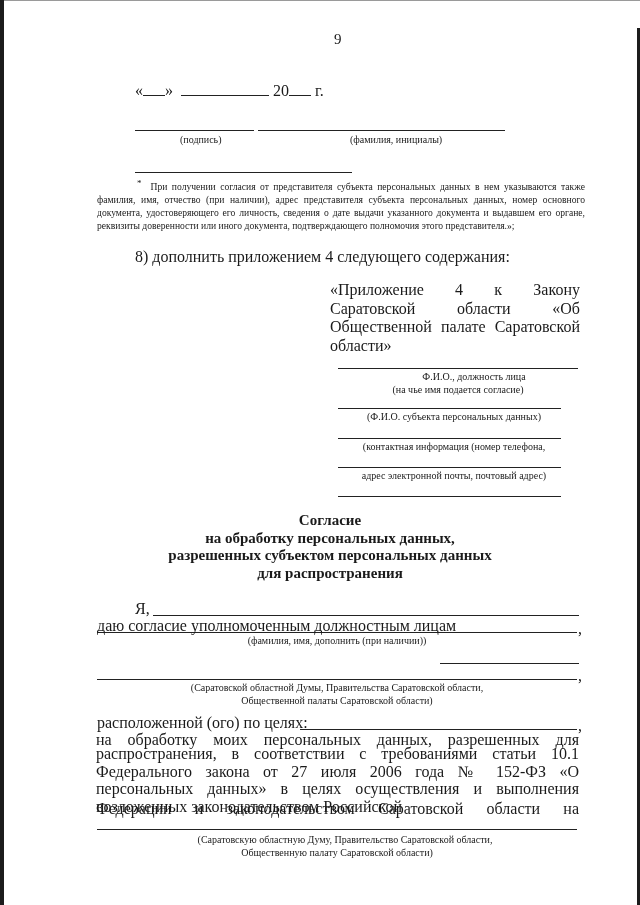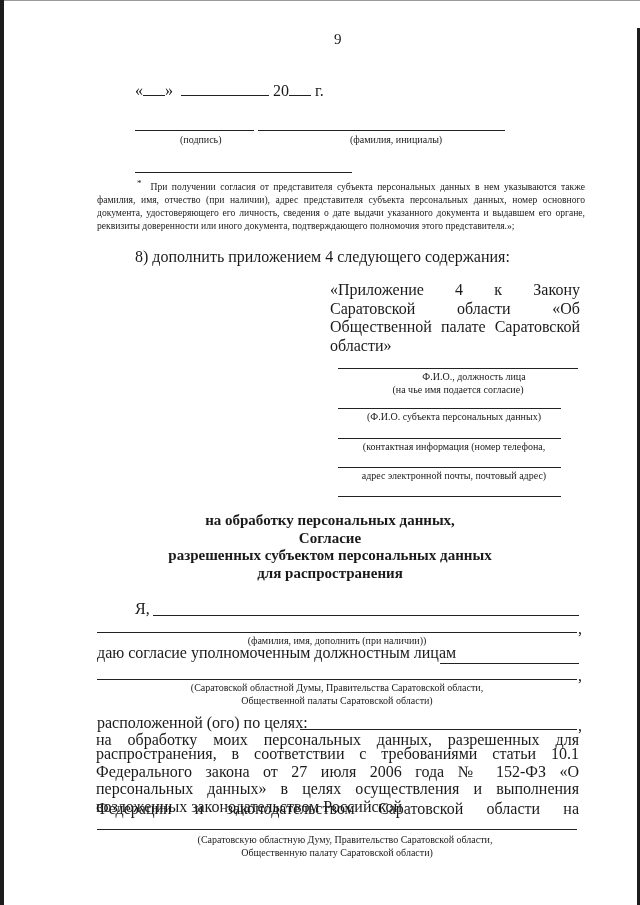--- a/index.html
+++ b/index.html
@@ -59,33 +59,33 @@
 <div class="form-label" style="left:338px;top:384px;width:240px;">(на чье имя подается согласие)</div>
 <div class="line" style="left:338px;top:408px;width:223px;"></div>
 <div class="form-label" style="left:338px;top:411px;width:232px;">(Ф.И.О. субъекта персональных данных)</div>
 <div class="line" style="left:338px;top:438px;width:223px;"></div>
 <div class="form-label" style="left:338px;top:441px;width:232px;">(контактная информация (номер телефона,</div>
 <div class="line" style="left:338px;top:467px;width:223px;"></div>
 <div class="form-label" style="left:338px;top:470px;width:232px;">адрес электронной почты, почтовый адрес)</div>
 <div class="line" style="left:338px;top:496px;width:223px;"></div>
 
 <div class="abs title">
+  <div>Согласие</div>
   <div>на обработку персональных данных,</div>
-  <div>Согласие</div>
   <div>разрешенных субъектом персональных данных</div>
   <div>для распространения</div>
 </div>
 
 <div class="abs body16" style="left:135px;top:600px;">Я,</div>
 <div class="line" style="left:153px;top:615px;width:426px;"></div>
 <div class="line" style="left:97px;top:632px;width:480px;"></div>
 <div class="comma" style="left:578px;top:620px;">,</div>
 <div class="form-label" style="left:97px;top:635px;width:480px;">(фамилия, имя, дополнить (при наличии))</div>
 
-<div class="abs body16" style="left:97px;top:644px;">даю согласие уполномоченным должностным лицам</div>
+<div class="abs body16" style="left:97px;top:617px;">даю согласие уполномоченным должностным лицам</div>
 <div class="line" style="left:440px;top:663px;width:139px;"></div>
 <div class="line" style="left:97px;top:679px;width:480px;"></div>
 <div class="comma" style="left:578px;top:667px;">,</div>
 <div class="form-label" style="left:97px;top:682px;width:480px;">(Саратовской областной Думы, Правительства Саратовской области,</div>
 <div class="form-label" style="left:97px;top:695px;width:480px;">Общественной палаты Саратовской области)</div>
 
 <div class="abs body16" style="left:97px;top:714px;">расположенной (ого) по целях:</div>
 <div class="line" style="left:300px;top:729px;width:277px;"></div>
 <div class="comma" style="left:578px;top:717px;">,</div>
 

